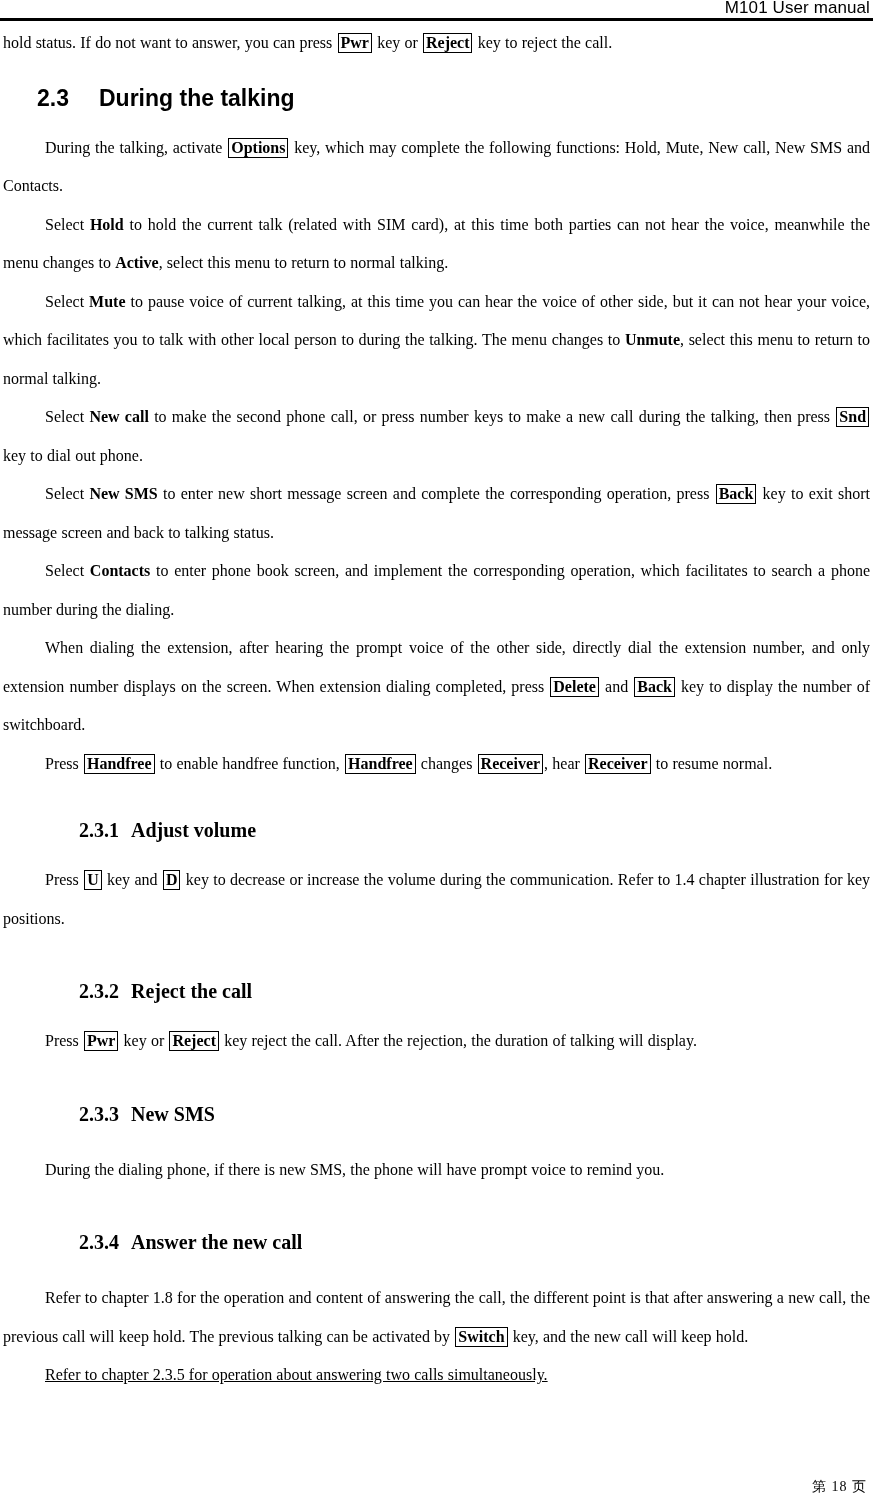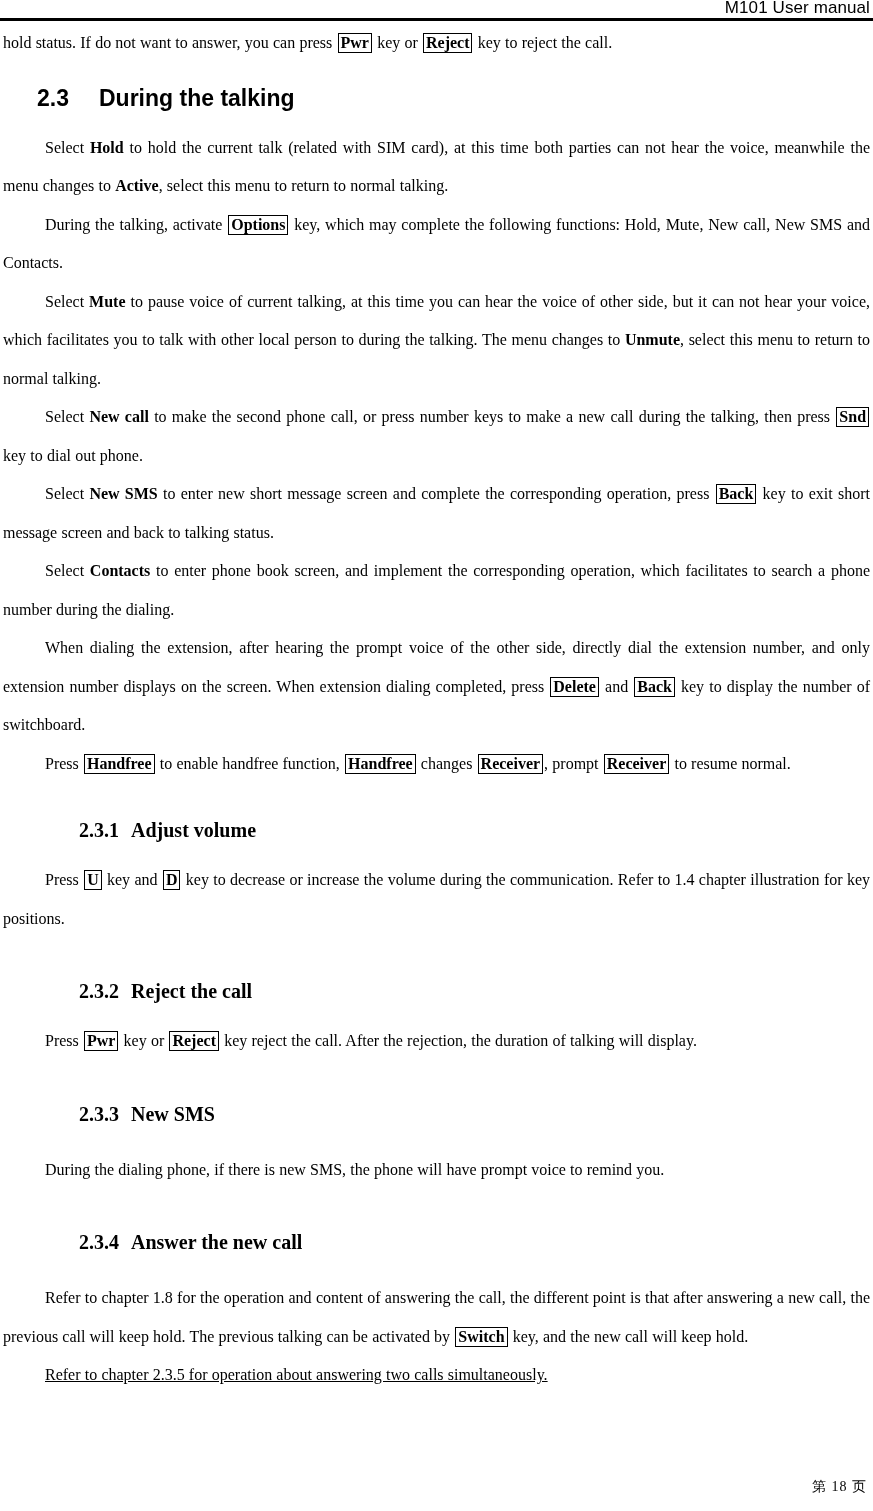--- a/index.html
+++ b/index.html
@@ -146,35 +146,35 @@
   <div class="content">
 
     <p class="para"><span>hold status. If do not want to answer, you can press </span><span class="keybox">Pwr</span><span> key or </span><span class="keybox">Reject</span><span> key to reject the call.</span></p>
 
     <div class="sp-20"></div>
 
     <h2 class="h-section"><span class="h-num">2.3</span><span>During the talking</span></h2>
 
     <div class="sp-16"></div>
 
+    <p class="para indent"><span>During the talking, activate </span><span class="keybox">Options</span><span> key, which may complete the following functions: Hold, Mute, New call, New SMS and Contacts.</span></p>
+
     <p class="para indent"><span>Select </span><span class="kb">Hold</span><span> to hold the current talk (related with SIM card), at this time both parties can not hear the voice, meanwhile the menu changes to </span><span class="kb">Active</span><span>, select this menu to return to normal talking.</span></p>
 
-    <p class="para indent"><span>During the talking, activate </span><span class="keybox">Options</span><span> key, which may complete the following functions: Hold, Mute, New call, New SMS and Contacts.</span></p>
-
     <p class="para indent"><span>Select </span><span class="kb">Mute</span><span> to pause voice of current talking, at this time you can hear the voice of other side, but it can not hear your voice, which facilitates you to talk with other local person to during the talking. The menu changes to </span><span class="kb">Unmute</span><span>, select this menu to return to normal talking.</span></p>
 
     <p class="para indent"><span>Select </span><span class="kb">New call</span><span> to make the second phone call, or press number keys to make a new call during the talking, then press </span><span class="keybox">Snd</span><span> key to dial out phone.</span></p>
 
     <p class="para indent"><span>Select </span><span class="kb">New SMS</span><span> to enter new short message screen and complete the corresponding operation, press </span><span class="keybox">Back</span><span> key to exit short message screen and back to talking status.</span></p>
 
     <p class="para indent"><span>Select </span><span class="kb">Contacts</span><span> to enter phone book screen, and implement the corresponding operation, which facilitates to search a phone number during the dialing.</span></p>
 
     <p class="para indent"><span>When dialing the extension, after hearing the prompt voice of the other side, directly dial the extension number, and only extension number displays on the screen. When extension dialing completed, press </span><span class="keybox">Delete</span><span> and </span><span class="keybox">Back</span><span> key to display the number of switchboard.</span></p>
 
-    <p class="para indent"><span>Press </span><span class="keybox">Handfree</span><span> to enable handfree function, </span><span class="keybox">Handfree</span><span> changes </span><span class="keybox">Receiver</span><span>, prompt </span><span class="keybox">Receiver</span><span> to resume normal.</span></p>
+    <p class="para indent"><span>Press </span><span class="keybox">Handfree</span><span> to enable handfree function, </span><span class="keybox">Handfree</span><span> changes </span><span class="keybox">Receiver</span><span>, hear </span><span class="keybox">Receiver</span><span> to resume normal.</span></p>
 
     <div class="sp-34"></div>
 
     <h3 class="h-sub"><span class="h-num">2.3.1</span><span>Adjust volume</span></h3>
 
     <div class="sp-18"></div>
 
     <p class="para indent"><span>Press </span><span class="keybox">U</span><span> key and </span><span class="keybox">D</span><span> key to decrease or increase the volume during the communication. Refer to 1.4 chapter illustration for key positions.</span></p>
 
     <div class="sp-40"></div>

